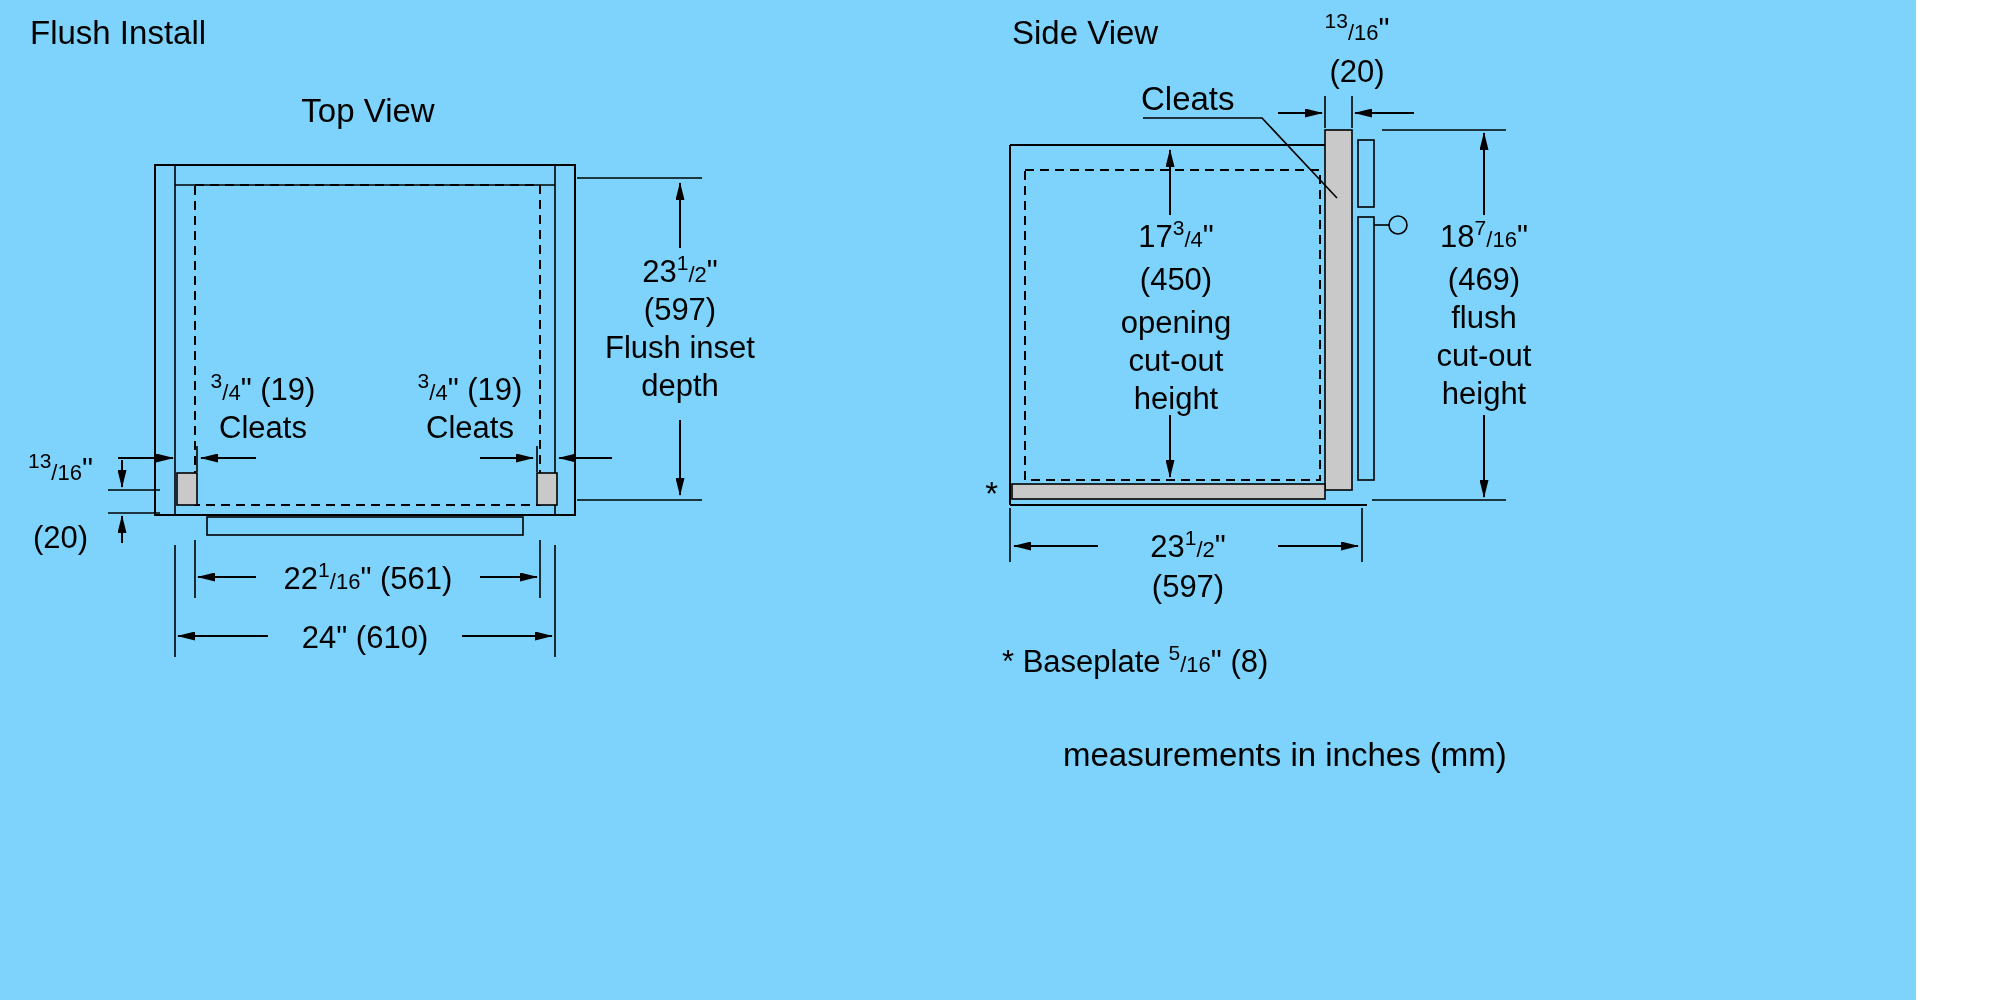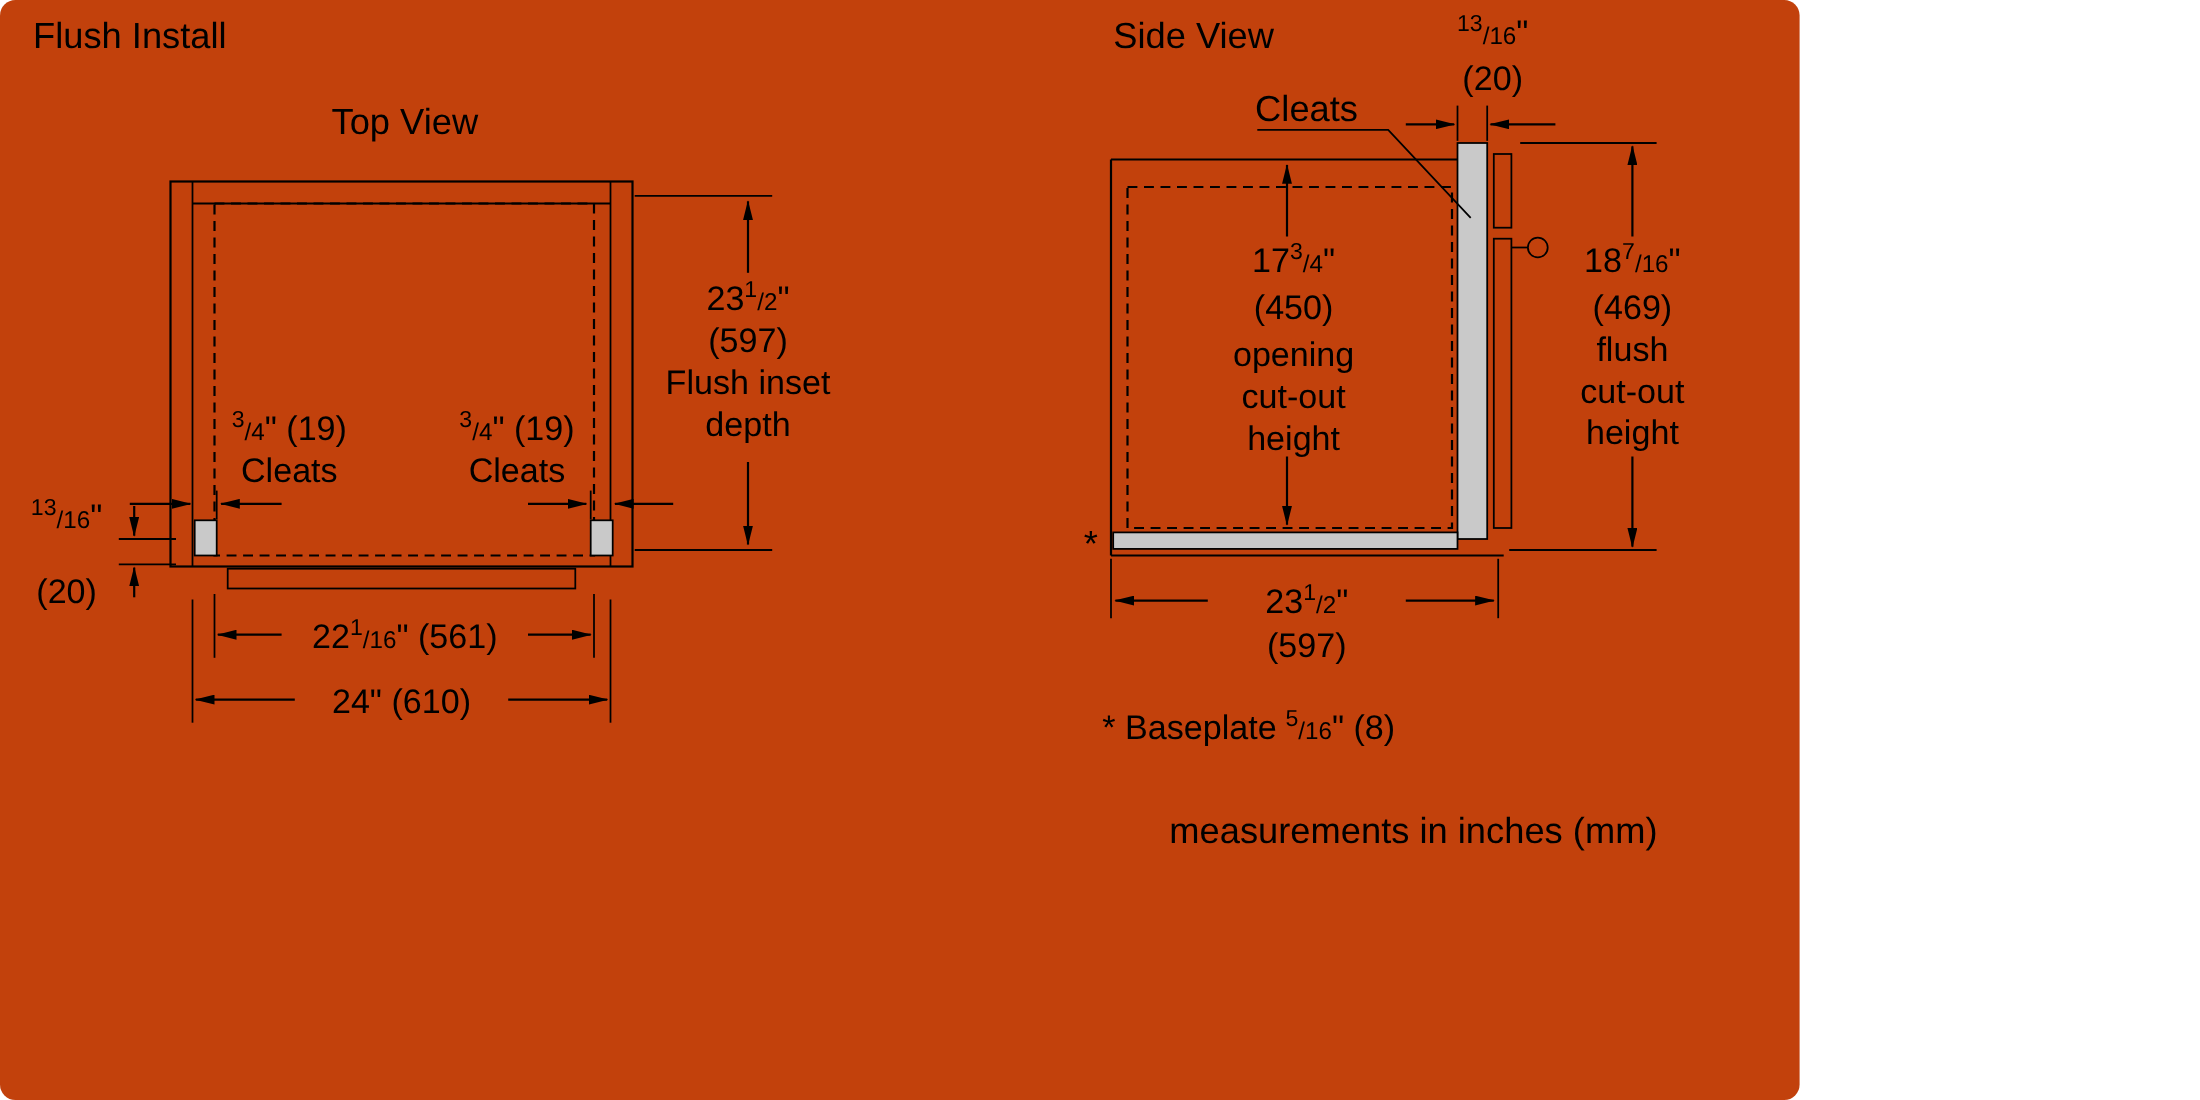--- a/index.html
+++ b/index.html
@@ -1,16 +1,16 @@
 <!DOCTYPE html>
 <html><head>
 <meta charset="utf-8">
 <style>
   html, body { margin: 0; padding: 0; background: #ffffff; }
-  .stage { position: relative; width: 1636px; height: 1000px; background: #c2410c; border-radius: 14px; }
+  .stage { position: relative; width: 1916px; height: 1000px; background: #7dd3fc; }
   svg { display: block; }
   .ln   { stroke: #000; stroke-width: 2; fill: none; }
   .lnth { stroke: #000; stroke-width: 1.6; fill: none; }
   .dash { stroke: #000; stroke-width: 2; fill: none; stroke-dasharray: 9 6; }
   .grey { stroke: #000; stroke-width: 1.6; }
   .t    { font-family: "Liberation Sans", "DejaVu Sans", sans-serif; font-size: 31px; fill: #000; }
   .t-xl { font-family: "Liberation Sans", "DejaVu Sans", sans-serif; font-size: 33px; fill: #000; }
   .sup  { font-size: 21px; }
   .den  { font-size: 22px; }
 </style>

